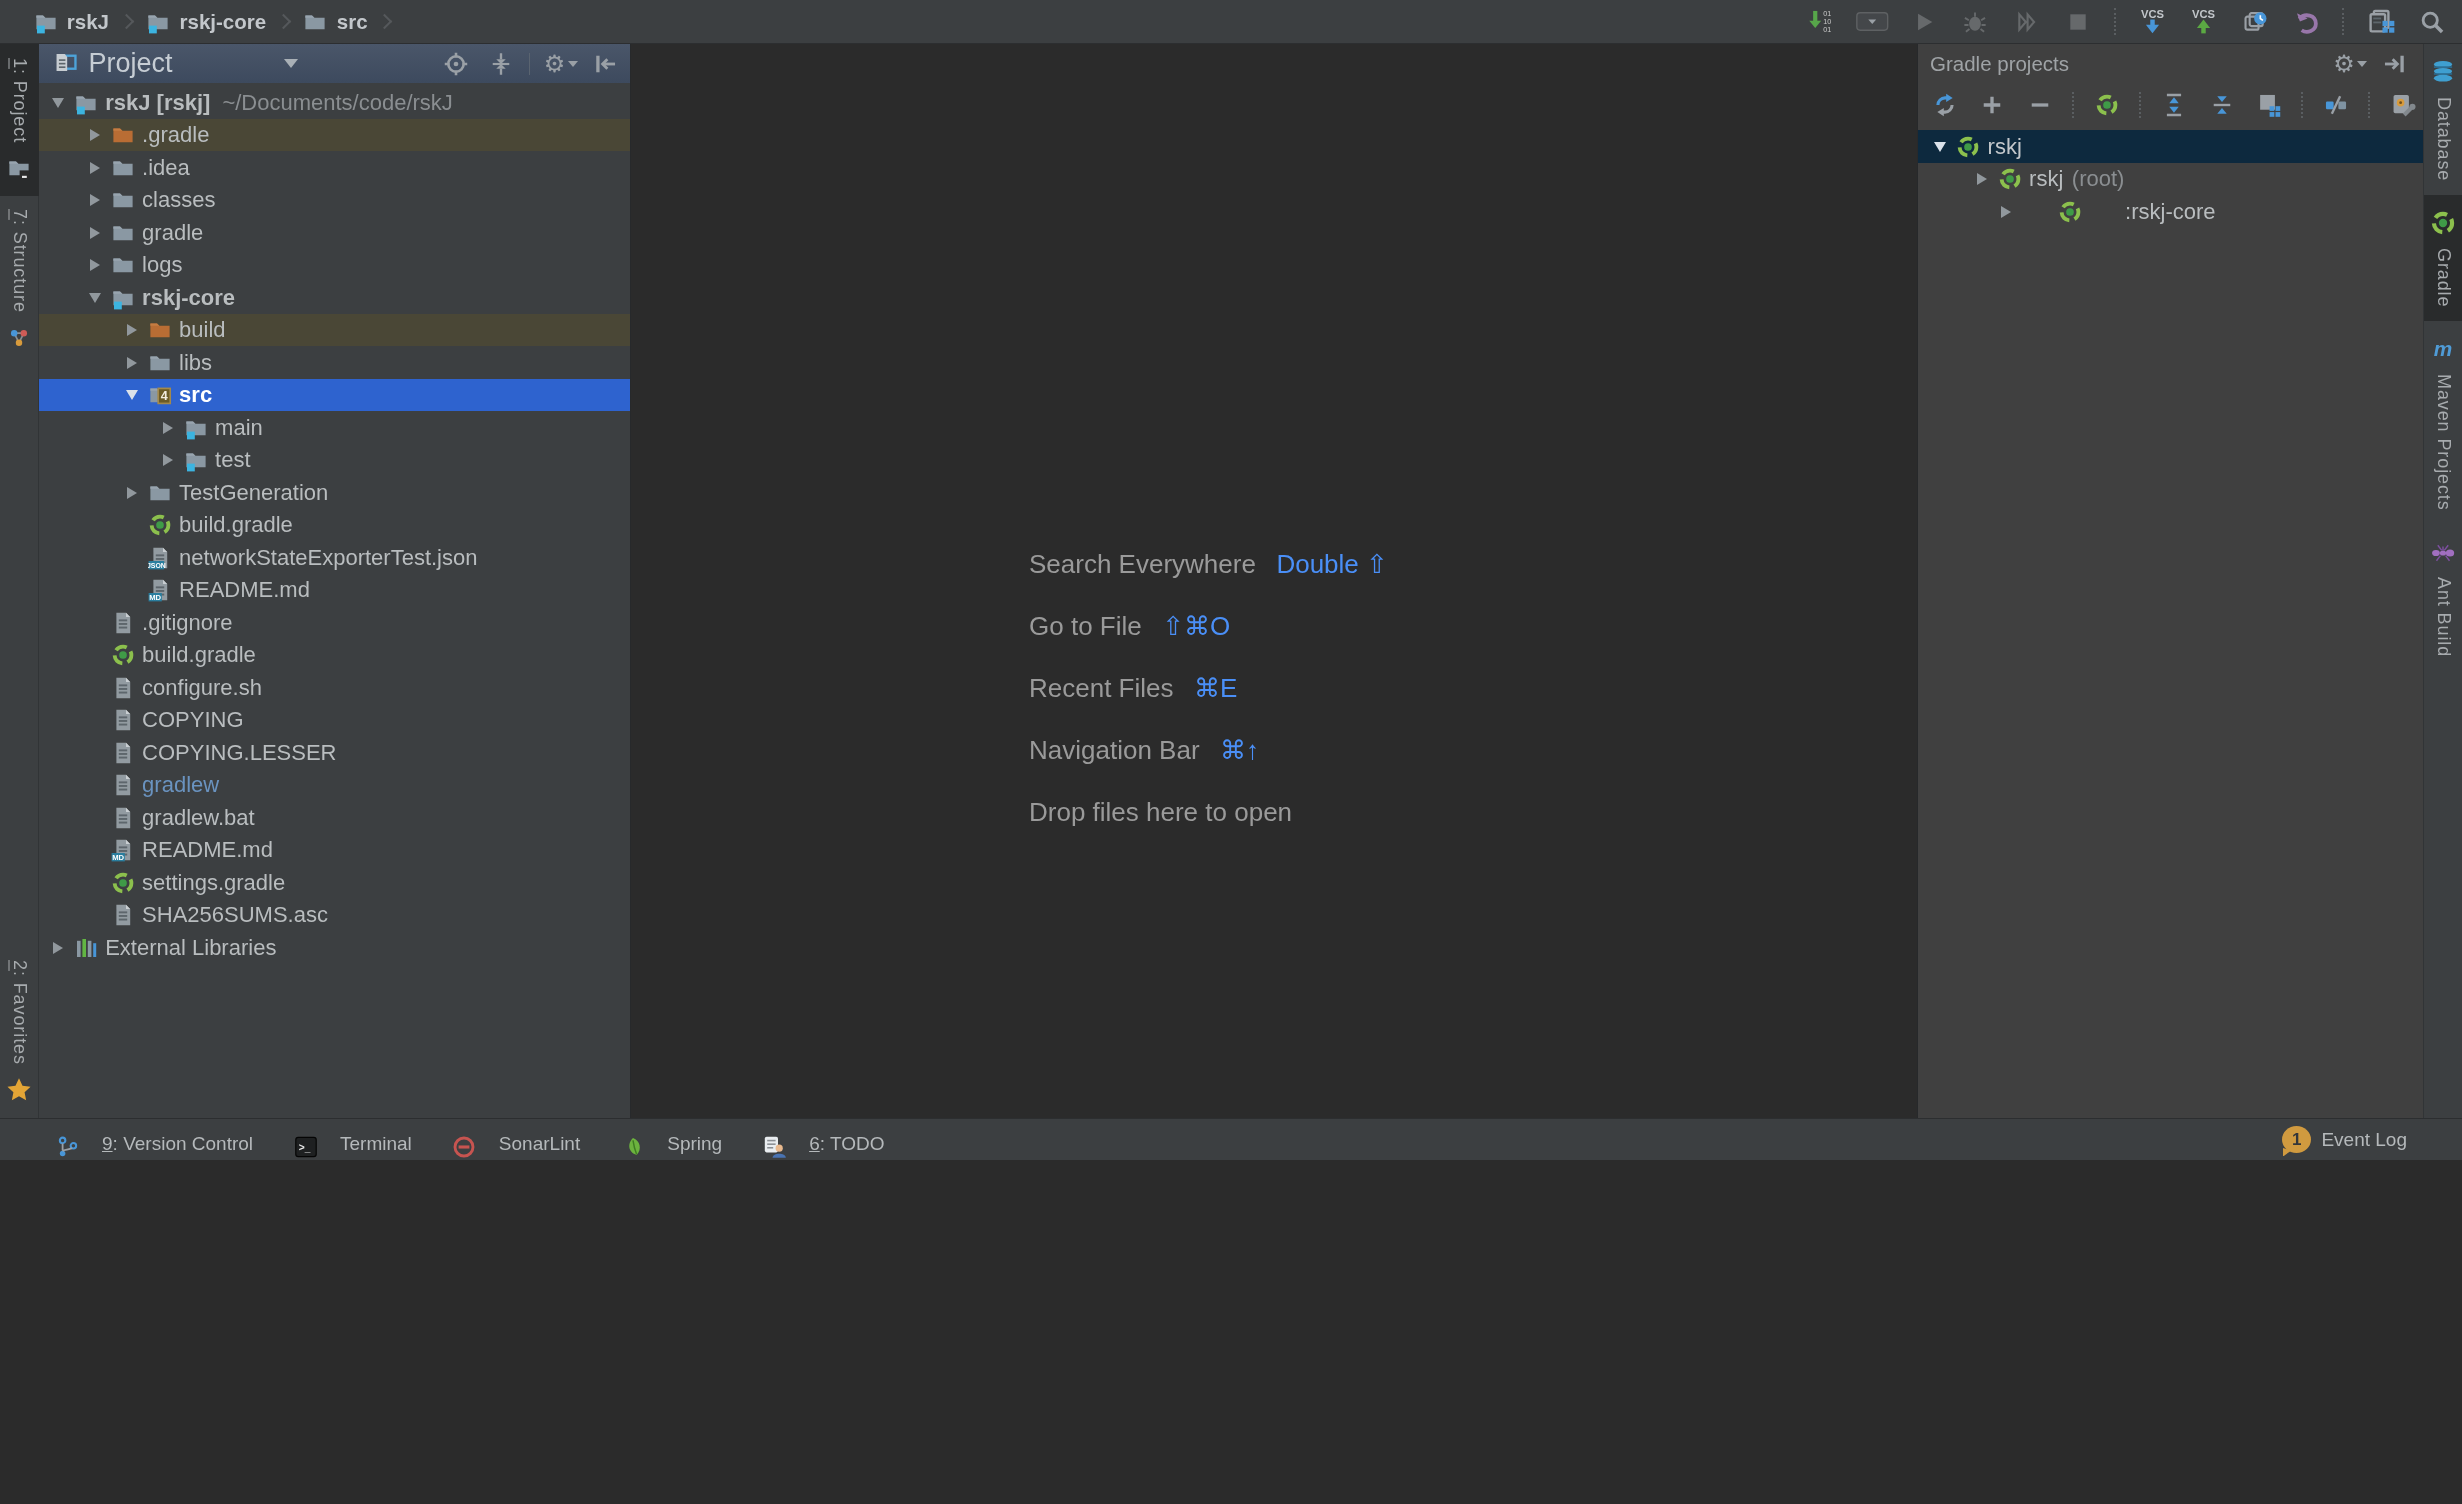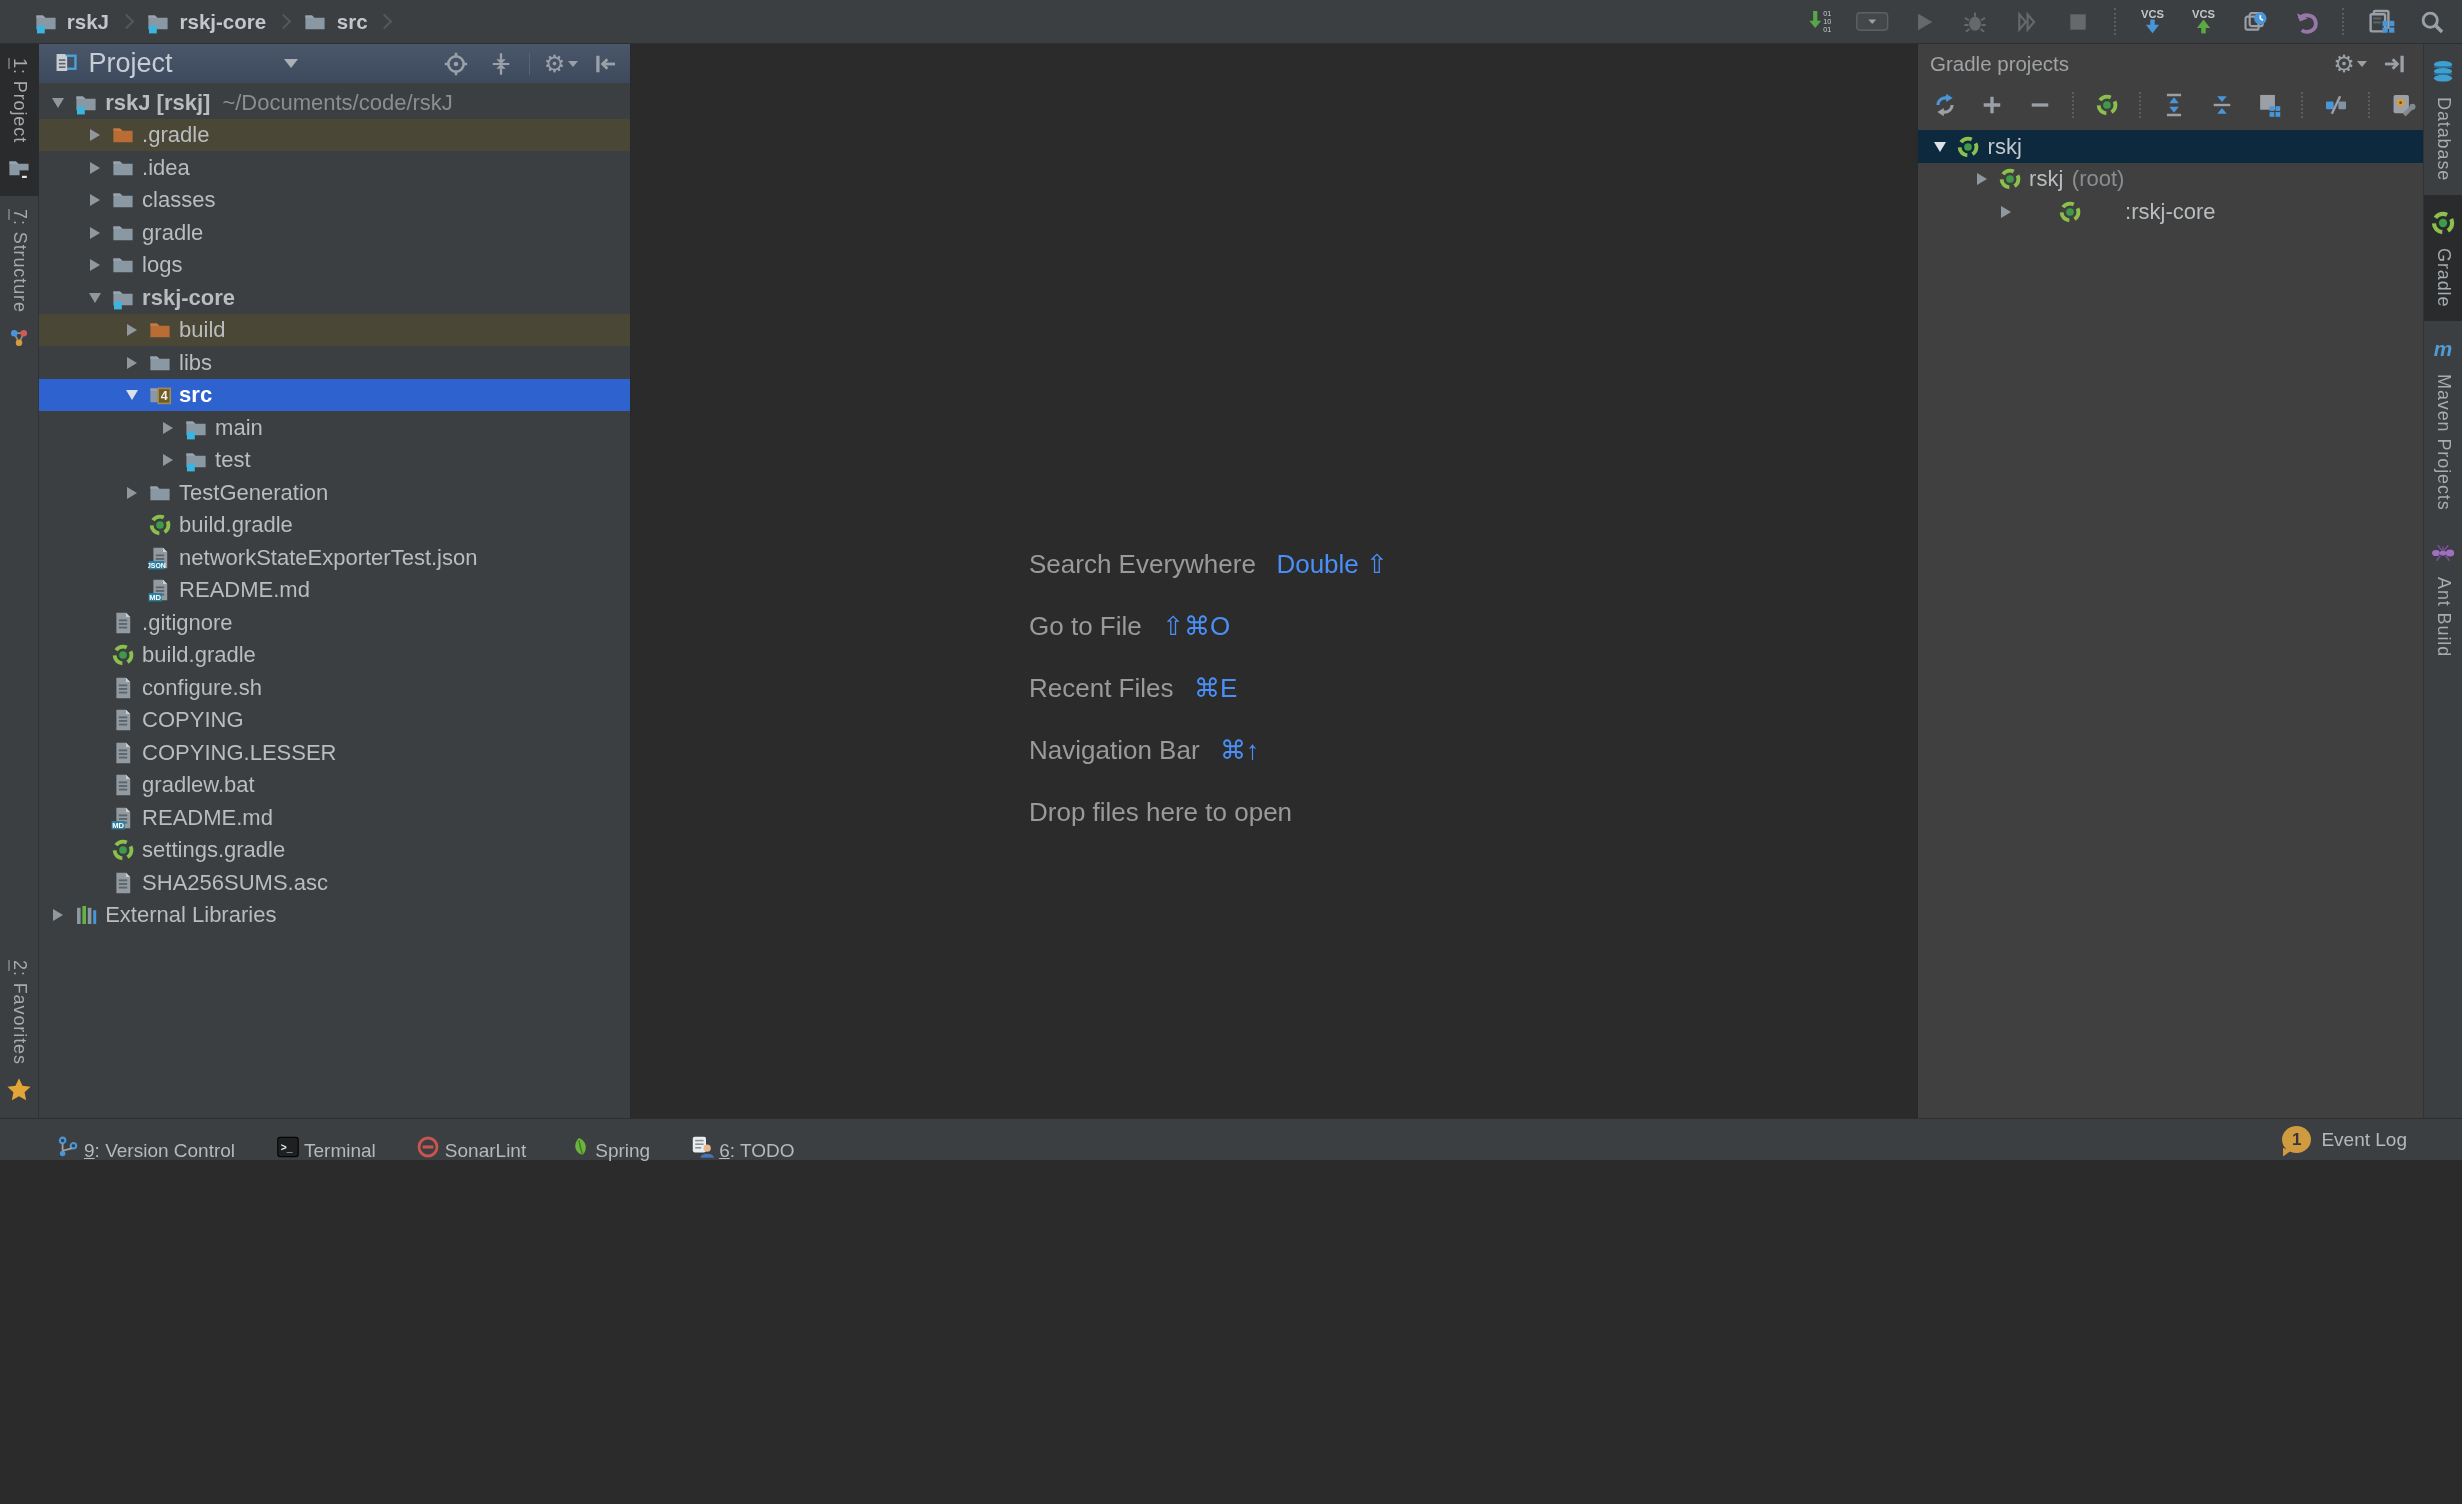--- a/index.html
+++ b/index.html
@@ -75,21 +75,21 @@
   .gp-header { height:39px; display:flex; align-items:center; padding:0 12px; }
   .gp-title { font-size:20.5px; color:#9fa3a6; }
   .gp-toolbar { height:44px; display:flex; align-items:center; gap:15.4px; padding-left:10.3px; }
   .gtree .tree-row.selected { background:#0d293e; color:#c3c7cb; }
   .gtree .suffix { margin-left:8.5px; }
 
   
   .statusbar { position:absolute; left:0; bottom:0; width:2462px; height:42px; background:#3c3f41;
                border-top:0.9px solid #2c2e30; display:flex; align-items:center; }
   .sb-left { display:flex; align-items:center; gap:38px; padding-left:53px; }
-  .sb-item { display:flex; align-items:flex-end; gap:2px; font-size:19px; color:#b5b9bb;margin-top:15px; }
+  .sb-item { display:flex; align-items:flex-start; gap:20px; font-size:19px; color:#b5b9bb;margin-top:15px; }
   .sb-item .mn { text-decoration:underline; }
   .sb-right { margin-left:auto; display:flex; align-items:center; gap:10.3px; padding-right:55px;
               font-size:19px; color:#b5b9bb; }
   .bubble { position:relative; width:29px; height:27px; background:#d09a3f; border-radius:50%;
             display:flex; align-items:center; justify-content:center;
             color:#33363a; font-weight:bold; font-size:17px; }
   .bubble::after { content:""; position:absolute; left:0.9px; bottom:-3.4px; width:8.5px; height:8.5px;
                    background:#d09a3f; clip-path:polygon(0 100%, 0 0, 100% 30%); }
 
   .uni-gear { font-size:24px; color:#9aa0a6; line-height:1; }
@@ -591,20 +591,36 @@
               <g fill="#5d666c">
                 <rect x="6.5" y="7" width="7" height="1.6"></rect>
                 <rect x="6.5" y="10" width="7" height="1.6"></rect>
                 <rect x="6.5" y="13" width="7" height="1.6"></rect>
               </g>
             </svg>
           </span>
           <span class="lbl">COPYING.LESSER</span>
 
         </div>
+        <div class="tree-row text-modified-blue" style="padding-left: 42px;">
+          <span class="chev"></span>
+          <span class="islot">
+            <svg width="24" height="24" viewBox="0 0 20 20">
+              <path d="M4.5 1.5h8l3.5 3.5v13.5H4.5z" fill="#929ba1"></path>
+              <path d="M12.5 1.5l3.5 3.5h-3.5z" fill="#c9ced2"></path>
+              <g fill="#5d666c">
+                <rect x="6.5" y="7" width="7" height="1.6"></rect>
+                <rect x="6.5" y="10" width="7" height="1.6"></rect>
+                <rect x="6.5" y="13" width="7" height="1.6"></rect>
+              </g>
+            </svg>
+          </span>
+          <span class="lbl">gradlew</span>
+
+        </div>
         <div class="tree-row" style="padding-left: 42px;">
           <span class="chev"></span>
           <span class="islot">
             <svg width="24" height="24" viewBox="0 0 20 20">
               <path d="M4.5 1.5h8l3.5 3.5v13.5H4.5z" fill="#929ba1"></path>
               <path d="M12.5 1.5l3.5 3.5h-3.5z" fill="#c9ced2"></path>
               <g fill="#5d666c">
                 <rect x="6.5" y="7" width="7" height="1.6"></rect>
                 <rect x="6.5" y="10" width="7" height="1.6"></rect>
                 <rect x="6.5" y="13" width="7" height="1.6"></rect>

